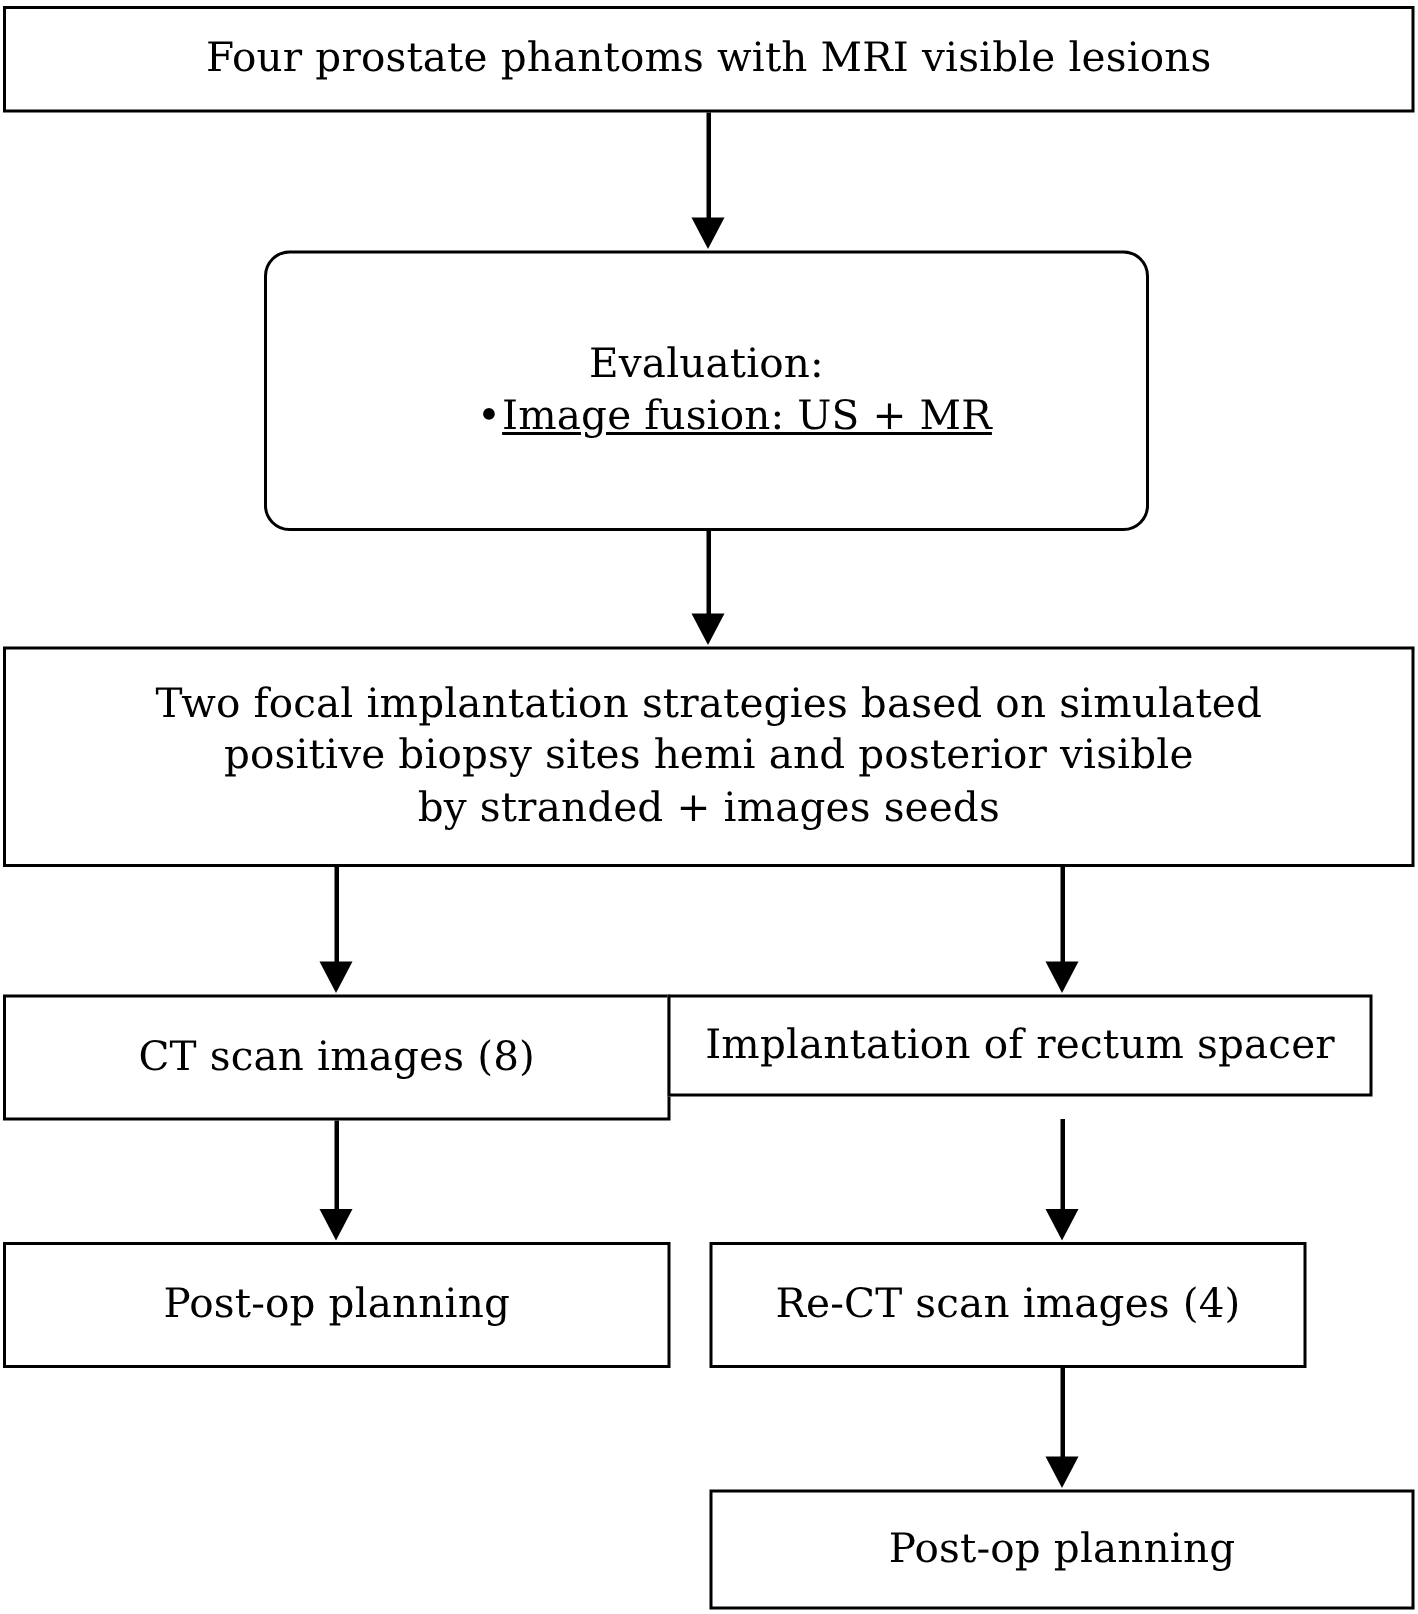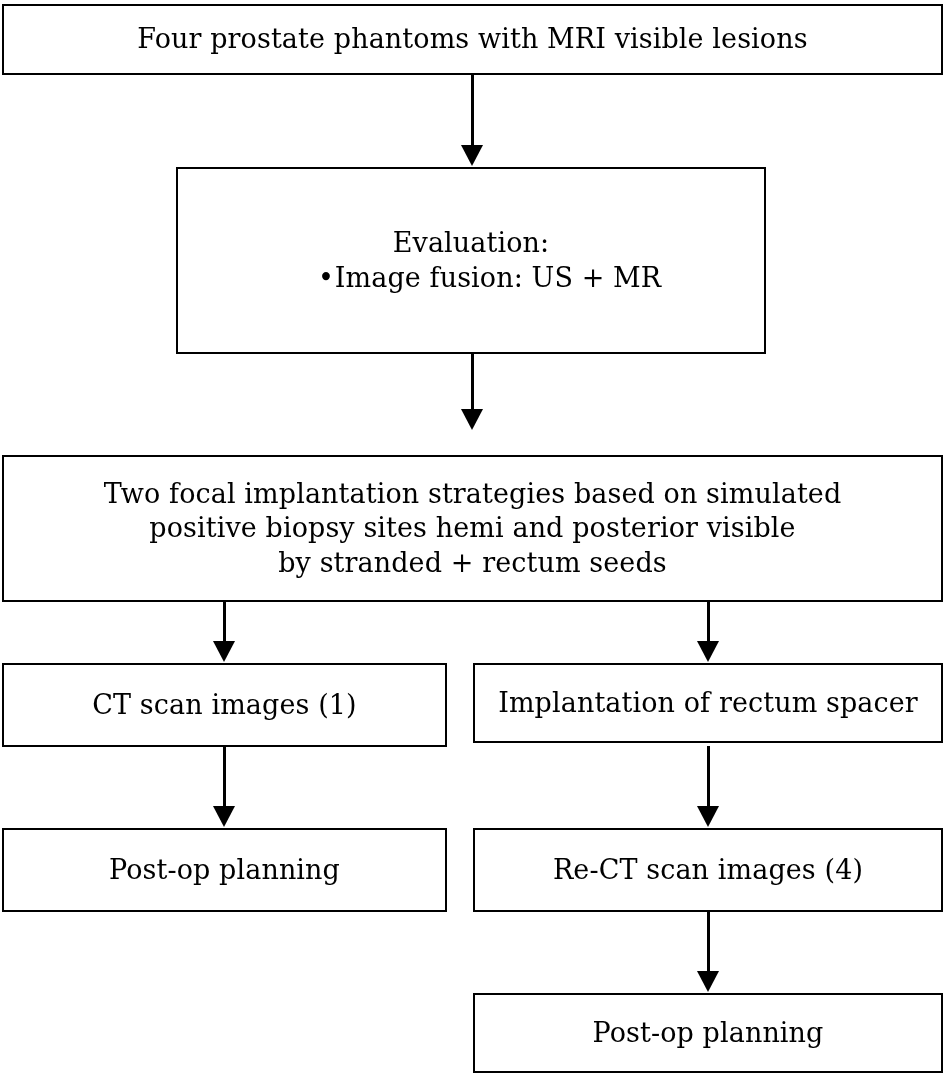--- a/index.html
+++ b/index.html
@@ -30,26 +30,26 @@
     text-align: center;
     letter-spacing: 0.1px;
   }
   .node .line {
     display: block;
     white-space: nowrap;
   }
 
   
   #node-source        { left: 2px;   top: 4px;    width: 941px; height: 71px;  }
-  #node-evaluation    { left: 176px; top: 167px;  width: 590px; height: 187px; }
-  #node-strategies    { left: 2px;   top: 431px;  width: 941px; height: 147px; margin-top: 24px; }
+  #node-evaluation    { left: 176px; top: 167px;  width: 590px; height: 187px; border-radius: 17px; }
+  #node-strategies    { left: 2px;   top: 431px;  width: 941px; height: 147px; }
   #node-ct-scan       { left: 2px;   top: 663px;  width: 445px; height: 84px;  }
-  #node-spacer        { left: 473px; top: 663px;  width: 470px; height: 80px;  }
+  #node-spacer        { left: 445px; top: 663px;  width: 470px; height: 68px;  }
   #node-postop-left   { left: 2px;   top: 828px;  width: 445px; height: 84px;  }
-  #node-rect-scan     { left: 473px; top: 828px;  width: 470px; height: 84px;  }
+  #node-rect-scan     { left: 473px; top: 828px;  width: 398px; height: 84px;  }
   #node-postop-right  { left: 473px; top: 993px;  width: 470px; height: 80px;  }
 
   
   .eval-body {
     display: flex;
     flex-direction: column;
     align-items: flex-start;
     width: 100%;
     padding-left: 34px;
     box-sizing: border-box;
@@ -57,21 +57,21 @@
   .eval-title {
     width: 100%;
     text-align: center;
     padding-right: 34px;
     box-sizing: border-box;
   }
   .eval-item {
     white-space: nowrap;
     text-align: left;
   }
-  .eval-item.indented { padding-left: 106px; }
+  .eval-item.indented { padding-left: 106px; text-decoration: underline; }
   .bullet-dot {
     display: inline-block;
     width: 0.62em;
   }
 
   
   .conn {
     position: absolute;
   }
   .conn-line {
@@ -137,25 +137,25 @@
       <span class="eval-title">Evaluation:</span>
       <span class="eval-item indented">
         <span class="bullet-dot">•</span><span>Image fusion: US + MR</span>
       </span>
     </div>
   </div>
 
   <div class="node" id="node-strategies">
     <span class="line">Two focal implantation strategies based on simulated</span>
     <span class="line">positive biopsy sites hemi and posterior visible</span>
-    <span class="line">by stranded + rectum seeds</span>
+    <span class="line">by stranded + images seeds</span>
   </div>
 
   <div class="node" id="node-ct-scan">
-    <span class="line">CT scan images (1)</span>
+    <span class="line">CT scan images (8)</span>
   </div>
 
   <div class="node" id="node-spacer">
     <span class="line">Implantation of rectum spacer</span>
   </div>
 
   <div class="node" id="node-postop-left">
     <span class="line">Post-op planning</span>
   </div>
 

